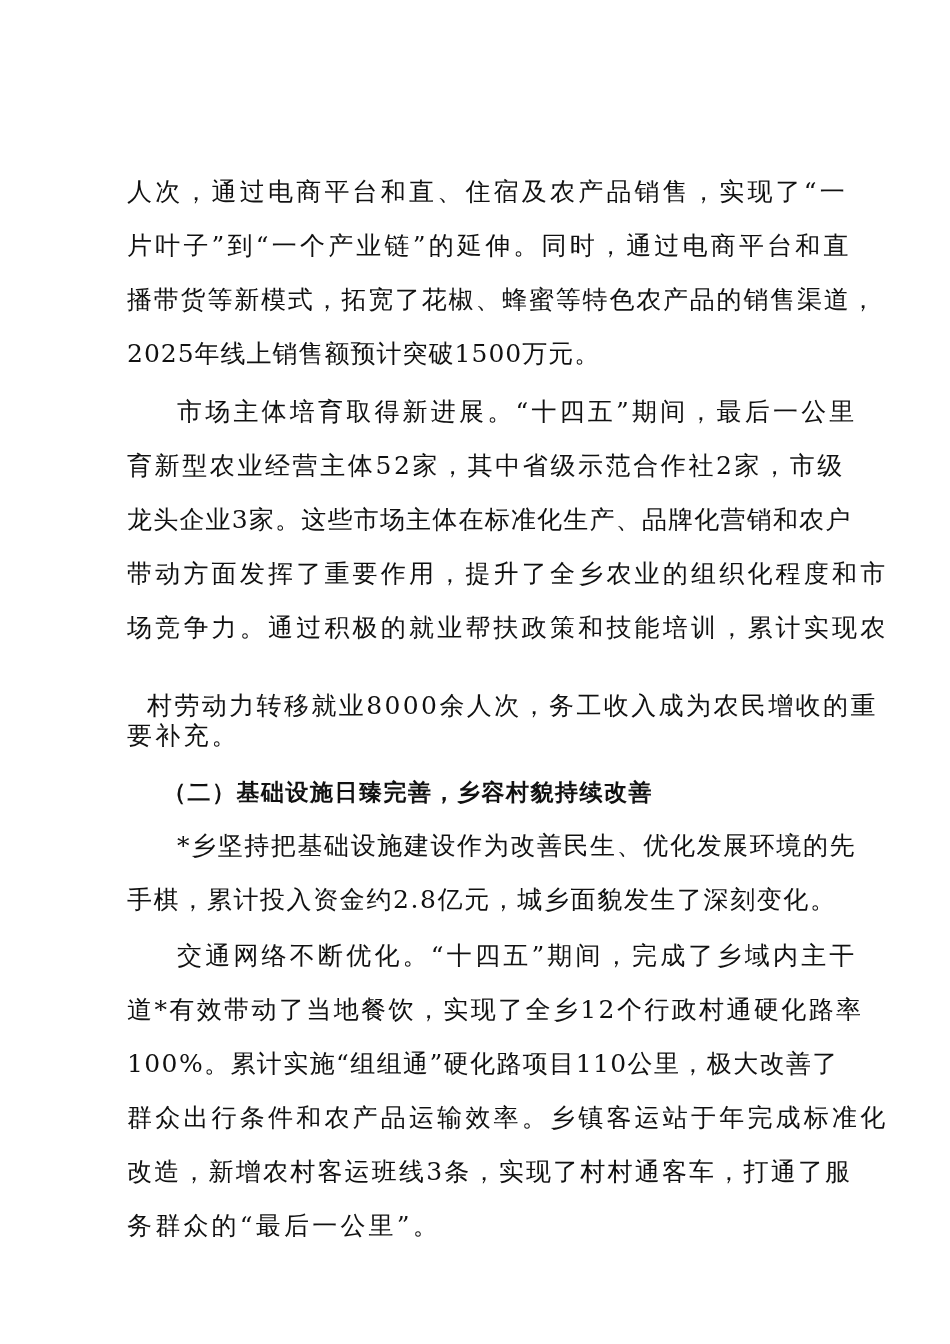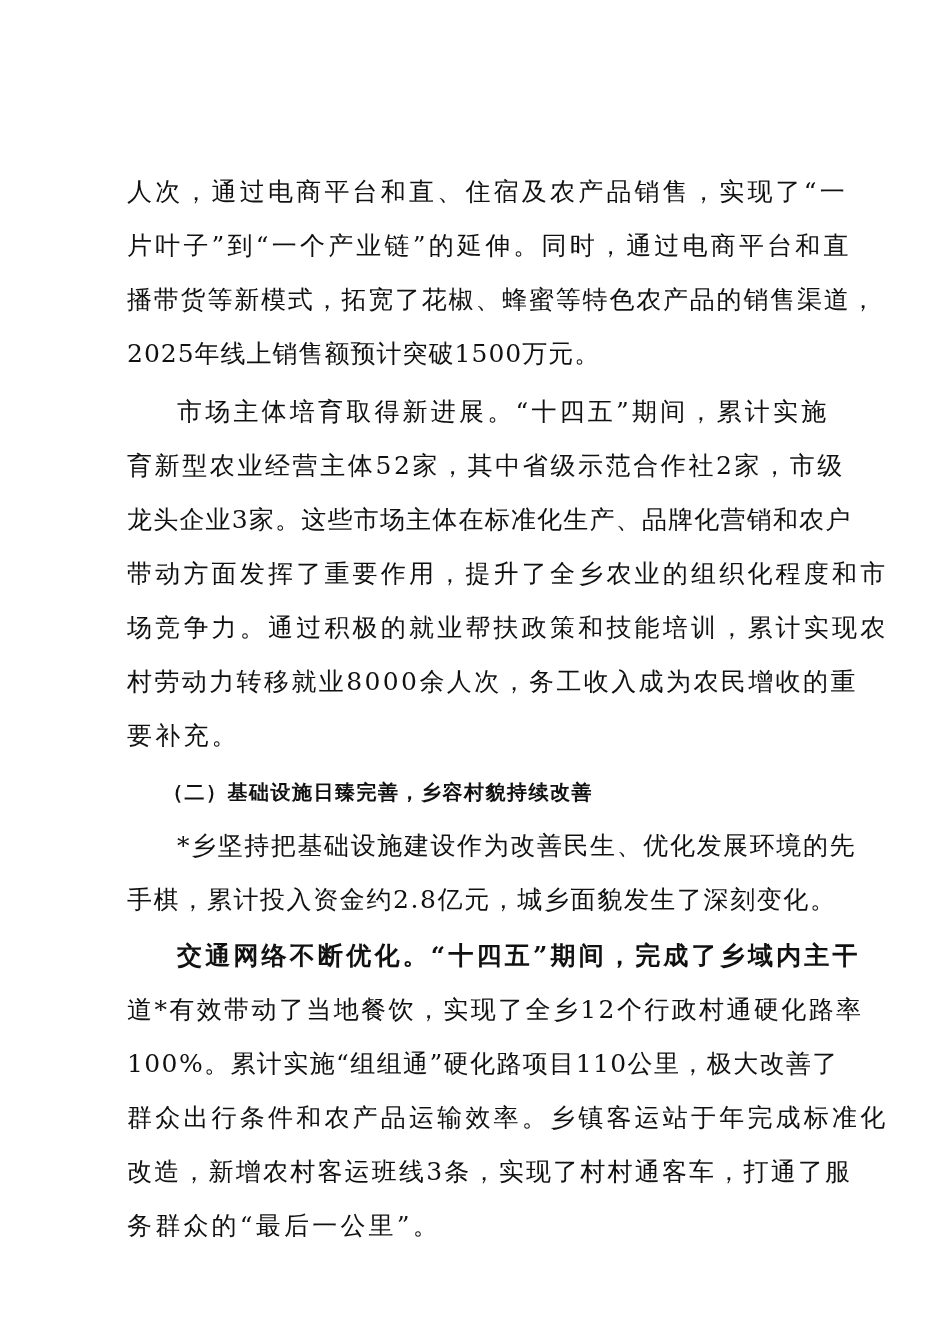--- a/index.html
+++ b/index.html
@@ -27,44 +27,44 @@
       height: 54px;
       line-height: 54px;
       font-size: 25px;
       white-space: nowrap;
       letter-spacing: 3.2px;
     }
     .line.heading {
       font-weight: bold;
       font-family: "DejaVu Sans", "Liberation Sans", sans-serif;
       letter-spacing: 1.5px;
-      font-size: 20px;
+      font-size: 23px;
     }
   </style>
 </head>
 <body>
 
 <div class="page">
   <div class="line" style="top:0px;">人次，通过电商平台和直、住宿及农产品销售，实现了“一</div>
   <div class="line" style="top:54px;">片叶子”到“一个产业链”的延伸。同时，通过电商平台和直</div>
   <div class="line" style="top:108px;letter-spacing:1.8px;">播带货等新模式，拓宽了花椒、蜂蜜等特色农产品的销售渠道，</div>
   <div class="line" style="top:162px;letter-spacing:1px;">2025年线上销售额预计突破1500万元。</div>
 
-  <div class="line" style="top:220px;left:50px;">市场主体培育取得新进展。“十四五”期间，累计实施</div>
+  <div class="line" style="top:220px;left:50px;">市场主体培育取得新进展。“十四五”期间，最后一公里</div>
   <div class="line" style="top:274px;letter-spacing:2.6px;">育新型农业经营主体52家，其中省级示范合作社2家，市级</div>
   <div class="line" style="top:328px;letter-spacing:1.2px;text-align:right;">龙头企业3家。这些市场主体在标准化生产、品牌化营销和农户</div>
   <div class="line" style="top:382px;">带动方面发挥了重要作用，提升了全乡农业的组织化程度和市</div>
   <div class="line" style="top:436px;">场竞争力。通过积极的就业帮扶政策和技能培训，累计实现农</div>
-  <div class="line" style="top:490px;letter-spacing:2.4px;">村劳动力转移就业8000余人次，务工收入成为农民增收的重</div>
+  <div class="line" style="top:514px;letter-spacing:2.4px;margin-left:20px;">村劳动力转移就业8000余人次，务工收入成为农民增收的重</div>
   <div class="line" style="top:544px;">要补充。</div>
 
   <div class="line heading" style="top:600px;left:36px;">（二）基础设施日臻完善，乡容村貌持续改善</div>
 
   <div class="line" style="top:654px;left:50px;letter-spacing:1.6px;">*乡坚持把基础设施建设作为改善民生、优化发展环境的先</div>
   <div class="line" style="top:708px;letter-spacing:1.6px;">手棋，累计投入资金约2.8亿元，城乡面貌发生了深刻变化。</div>
 
-  <div class="line" style="top:764px;left:50px;font-weight:bold;">交通网络不断优化。“十四五”期间，完成了乡域内主干</div>
+  <div class="line" style="top:764px;left:50px;">交通网络不断优化。“十四五”期间，完成了乡域内主干</div>
   <div class="line" style="top:818px;letter-spacing:2.4px;">道*有效带动了当地餐饮，实现了全乡12个行政村通硬化路率</div>
   <div class="line" style="top:872px;letter-spacing:1.4px;text-align:center;">100%。累计实施“组组通”硬化路项目110公里，极大改善了</div>
   <div class="line" style="top:926px;">群众出行条件和农产品运输效率。乡镇客运站于年完成标准化</div>
   <div class="line" style="top:980px;letter-spacing:2.2px;">改造，新增农村客运班线3条，实现了村村通客车，打通了服</div>
   <div class="line" style="top:1034px;">务群众的“最后一公里”。</div>
 </div>
 
 </body></html>

